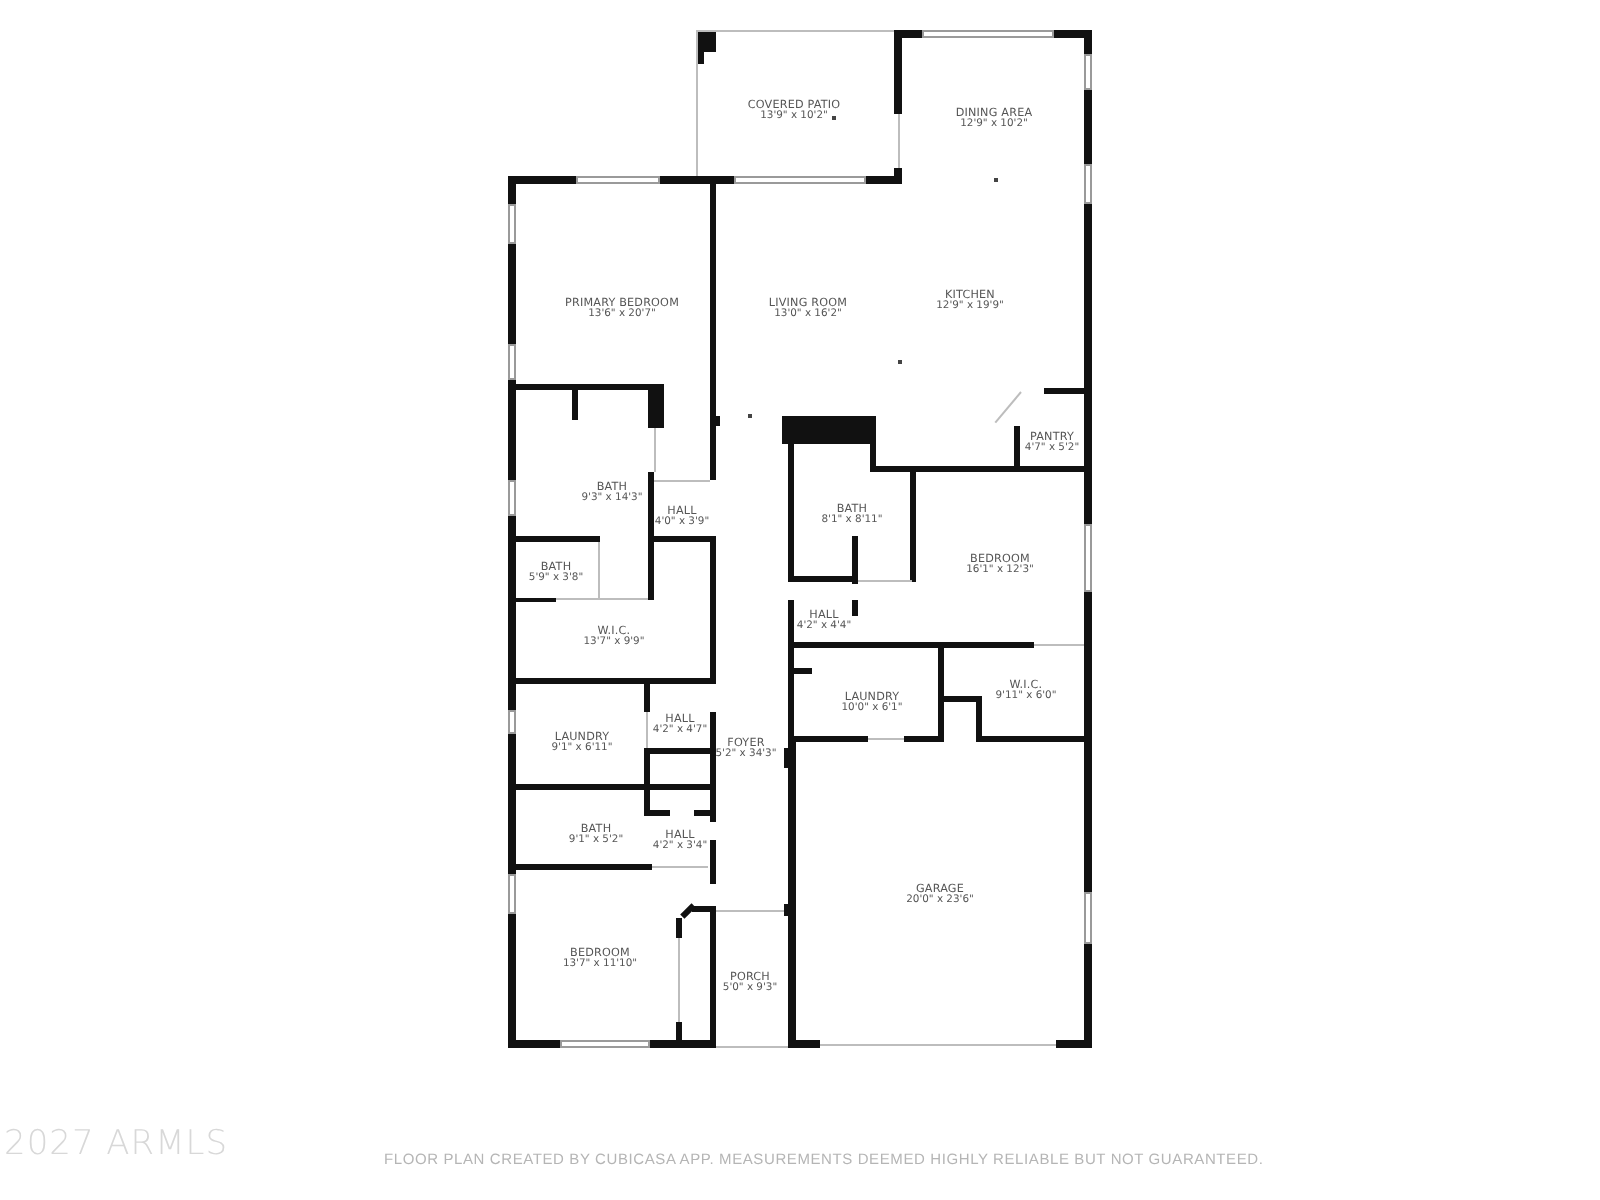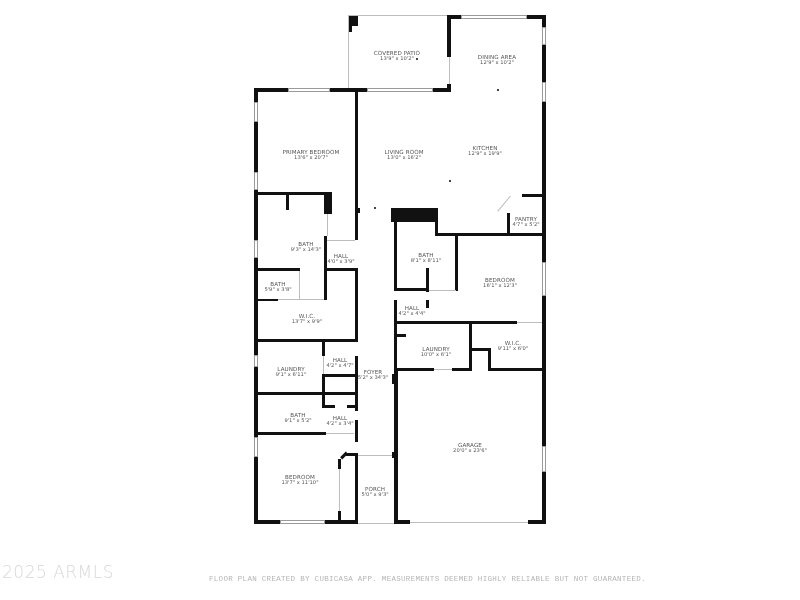--- a/index.html
+++ b/index.html
@@ -5,21 +5,21 @@
     html, body { margin:0; padding:0; background:#ffffff; }
     body { width:800px; height:600px; position:relative; overflow:hidden; font-family:"DejaVu Sans", sans-serif; }
     .plan { position:absolute; left:0; top:0; width:800px; height:600px; }
     .wall { position:absolute; background:#111111; }
     .thin { position:absolute; background:#bdbdbd; }
     .win { position:absolute; background:#ffffff; border:1px solid #9a9a9a; box-sizing:border-box; }
     .room { position:absolute; text-align:center; color:#555555; line-height:1.15; transform:translate(-50%,-50%); white-space:nowrap; }
     .room .name { font-size:5.6px; letter-spacing:0.1px; display:block; }
     .room .dim { font-size:5.2px; display:block; }
     .watermark { position:absolute; left:2px; top:562px; font-size:17px; color:#d8d8d8; letter-spacing:0.5px; font-family:"DejaVu Sans", sans-serif; font-weight:300; }
-    .disclaimer { position:absolute; left:209px; top:575px; font-size:7.5px; color:#b5b5b5; letter-spacing:0.3px; font-family:Liberation Mono, monospace; }
+    .disclaimer { position:absolute; left:192px; top:575px; font-size:7.5px; color:#b5b5b5; letter-spacing:0.3px; font-family:Liberation Sans, sans-serif; }
     .dot { position:absolute; width:2px; height:2px; background:#444; }
   </style>
 </head>
 <body>
 
 <div class="plan">
 
   <div class="thin" style="left:348px;top:15px;width:99px;height:1px;"></div>
   <div class="wall" style="left:348px;top:16px;width:10px;height:10px;"></div>
   <div class="wall" style="left:348px;top:16px;width:4px;height:16px;"></div>
@@ -234,14 +234,14 @@
   <div class="room" style="left:300px;top:480px;">
     <span class="name">BEDROOM</span>
     <span class="dim">13'7" x 11'10"</span>
   </div>
   <div class="room" style="left:375px;top:492px;">
     <span class="name">PORCH</span>
     <span class="dim">5'0" x 9'3"</span>
   </div>
 </div>
 
-<div class="watermark">2025 ARMLS</div>
+<div class="watermark">2027 ARMLS</div>
 <div class="disclaimer">FLOOR PLAN CREATED BY CUBICASA APP. MEASUREMENTS DEEMED HIGHLY RELIABLE BUT NOT GUARANTEED.</div>
 
 </body></html>

